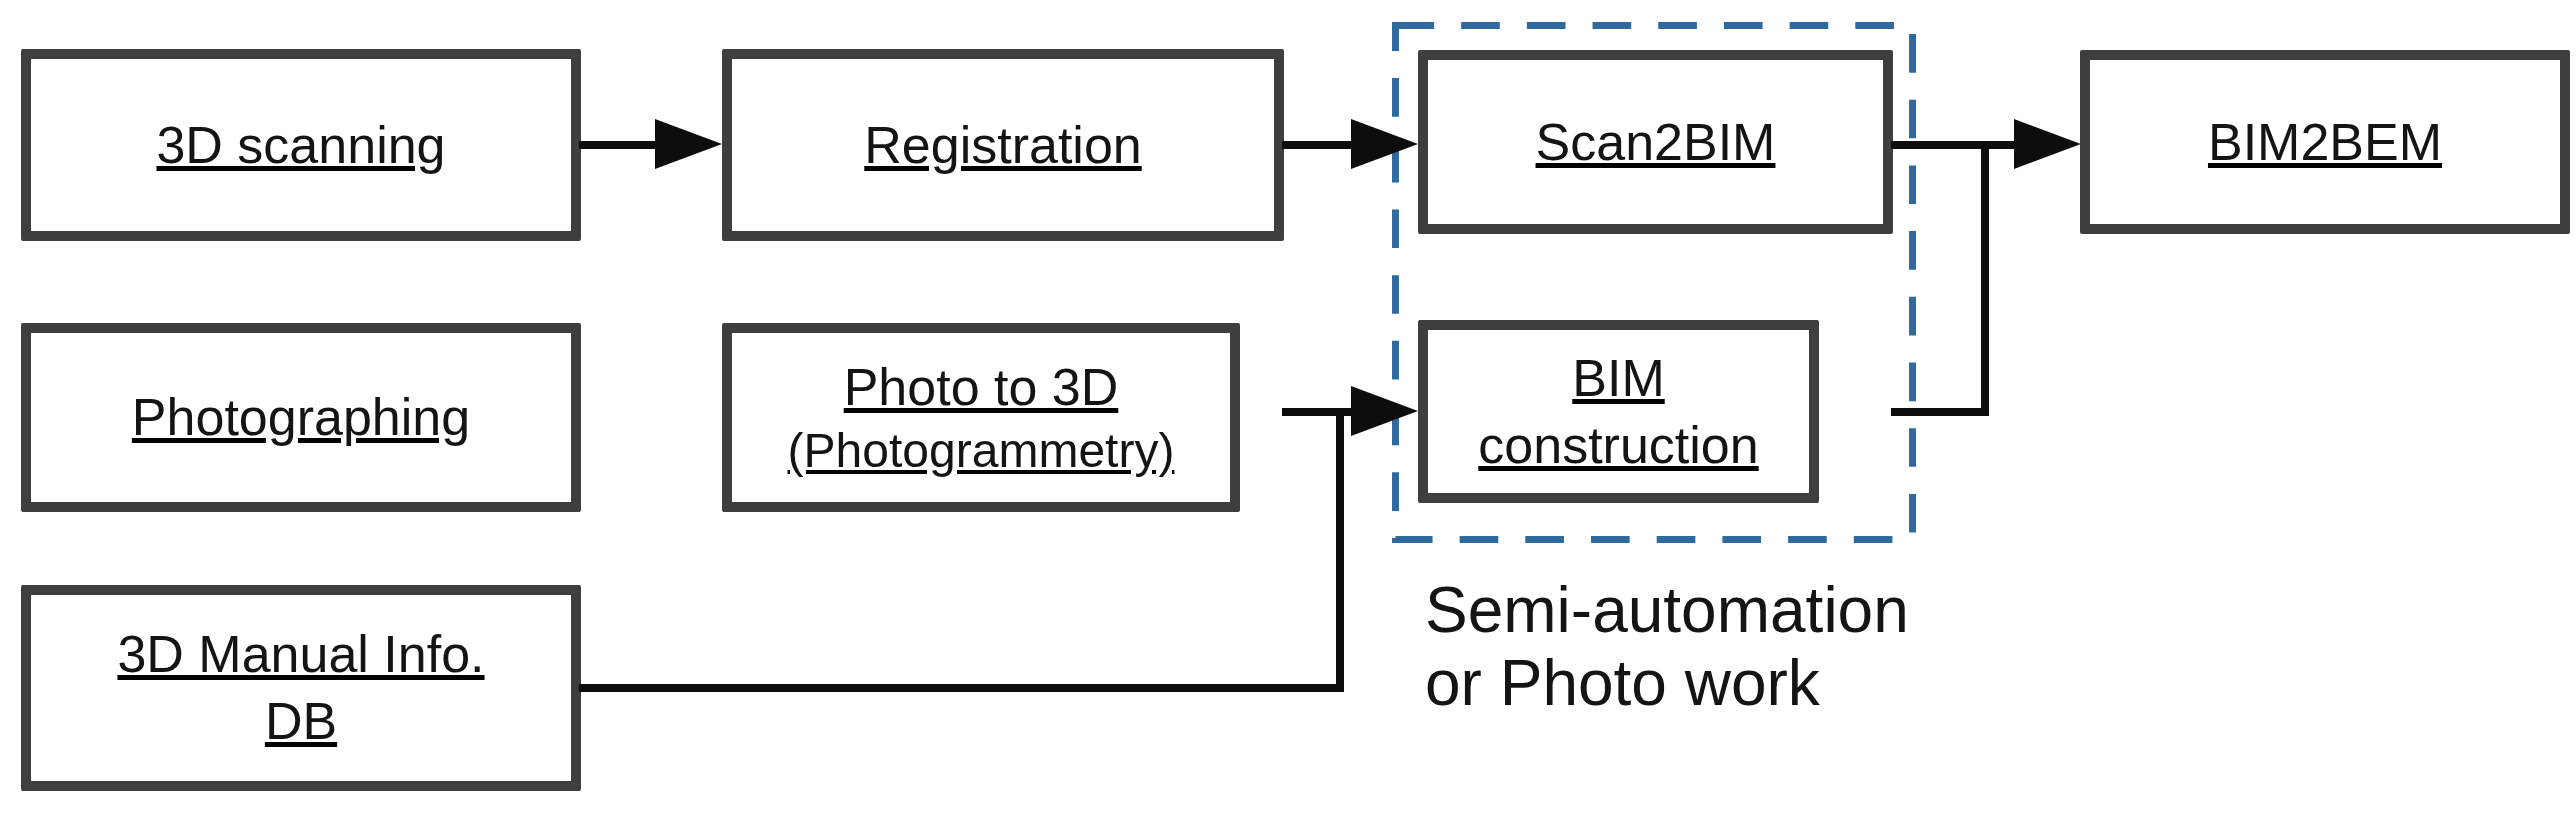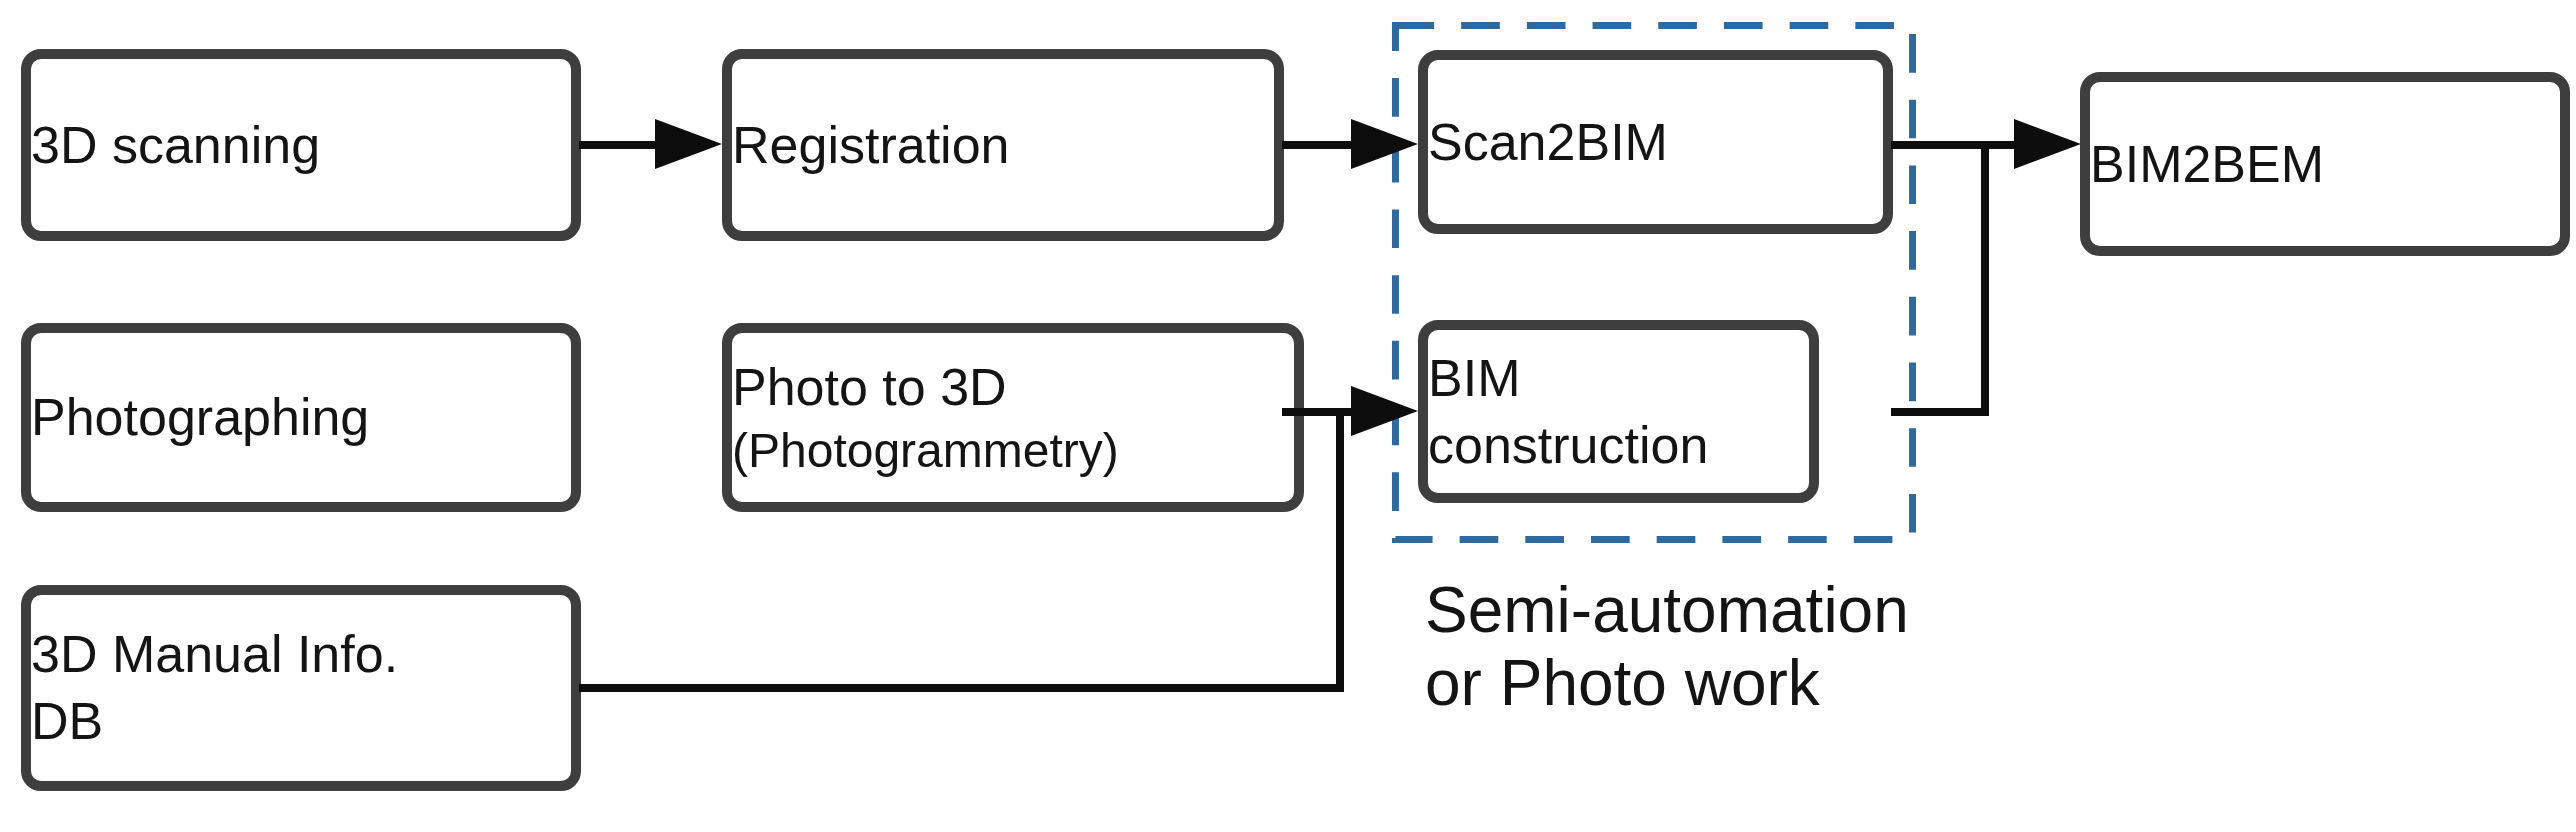--- a/index.html
+++ b/index.html
@@ -14,42 +14,43 @@
     height: 833px;
     background: var(--background, #ffffff);
     overflow: hidden;
   }
   
   .box {
     position: absolute;
     box-sizing: border-box;
     background: #ffffff;
     border: 10px solid var(--box-border, #3e3e3e);
-    border-radius: 20px;
+    border-radius: 2px;
     display: flex;
     flex-direction: column;
-    align-items: flex-start;
+    align-items: center;
     justify-content: center;
     text-align: center;
+    text-decoration: underline;
   }
   .lbl {
     font-size: 52px;
     line-height: 1.28;
     color: var(--text, #141414);
     white-space: nowrap;
   }
   .sub {
     font-size: 48px;
   }
   .b-scanning        { left: 21px;   top: 49px;  width: 560px; height: 192px; }
   .b-registration    { left: 722px;  top: 49px;  width: 562px; height: 192px; }
   .b-scan2bim        { left: 1418px; top: 50px;  width: 475px; height: 184px; }
-  .b-bim2bem         { left: 2080px; top: 50px;  width: 490px; height: 184px; margin-top: 22px; }
+  .b-bim2bem         { left: 2080px; top: 50px;  width: 490px; height: 184px; }
   .b-photographing   { left: 21px;   top: 323px; width: 560px; height: 189px; }
-  .b-photo-to-3d     { left: 722px;  top: 323px; width: 582px; height: 189px; }
+  .b-photo-to-3d     { left: 722px;  top: 323px; width: 518px; height: 189px; }
   .b-bim-construction{ left: 1418px; top: 320px; width: 401px; height: 183px; }
   .b-spatial-db      { left: 21px;   top: 585px; width: 560px; height: 206px; }
 
   
   .line {
     position: absolute;
     background: var(--connector, #0d0d0d);
   }
   .arrow-right {
     position: absolute;

